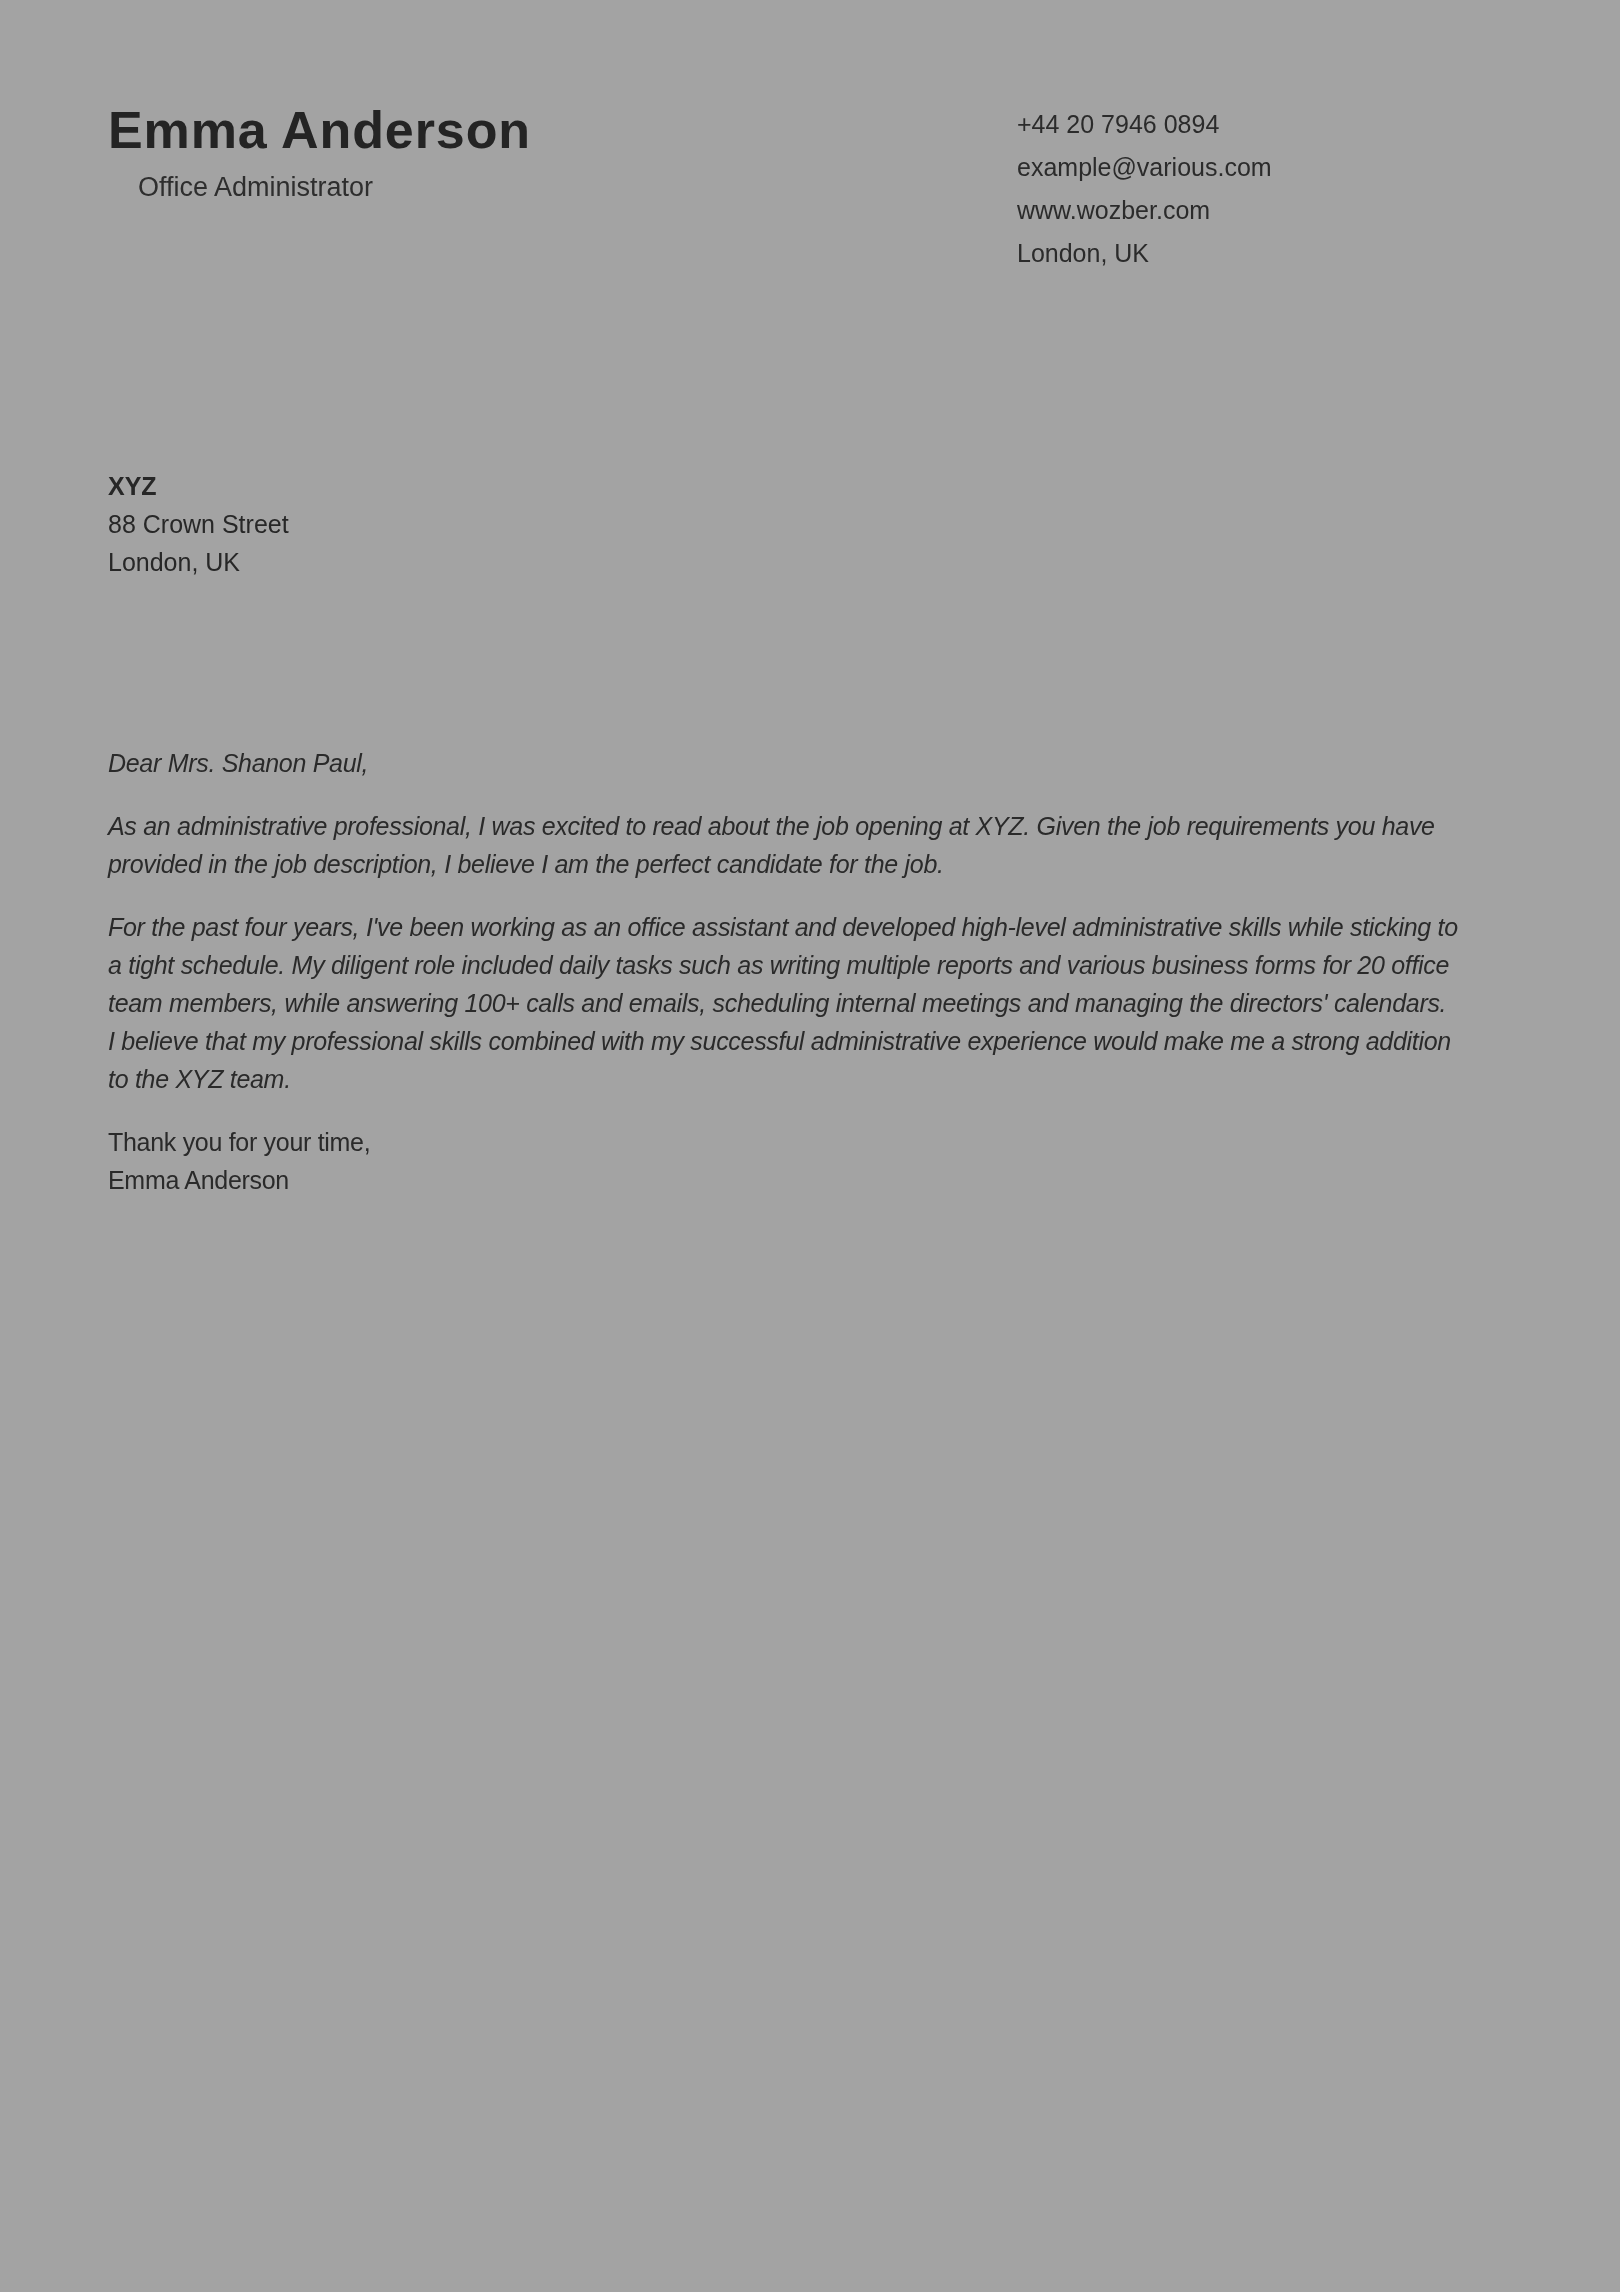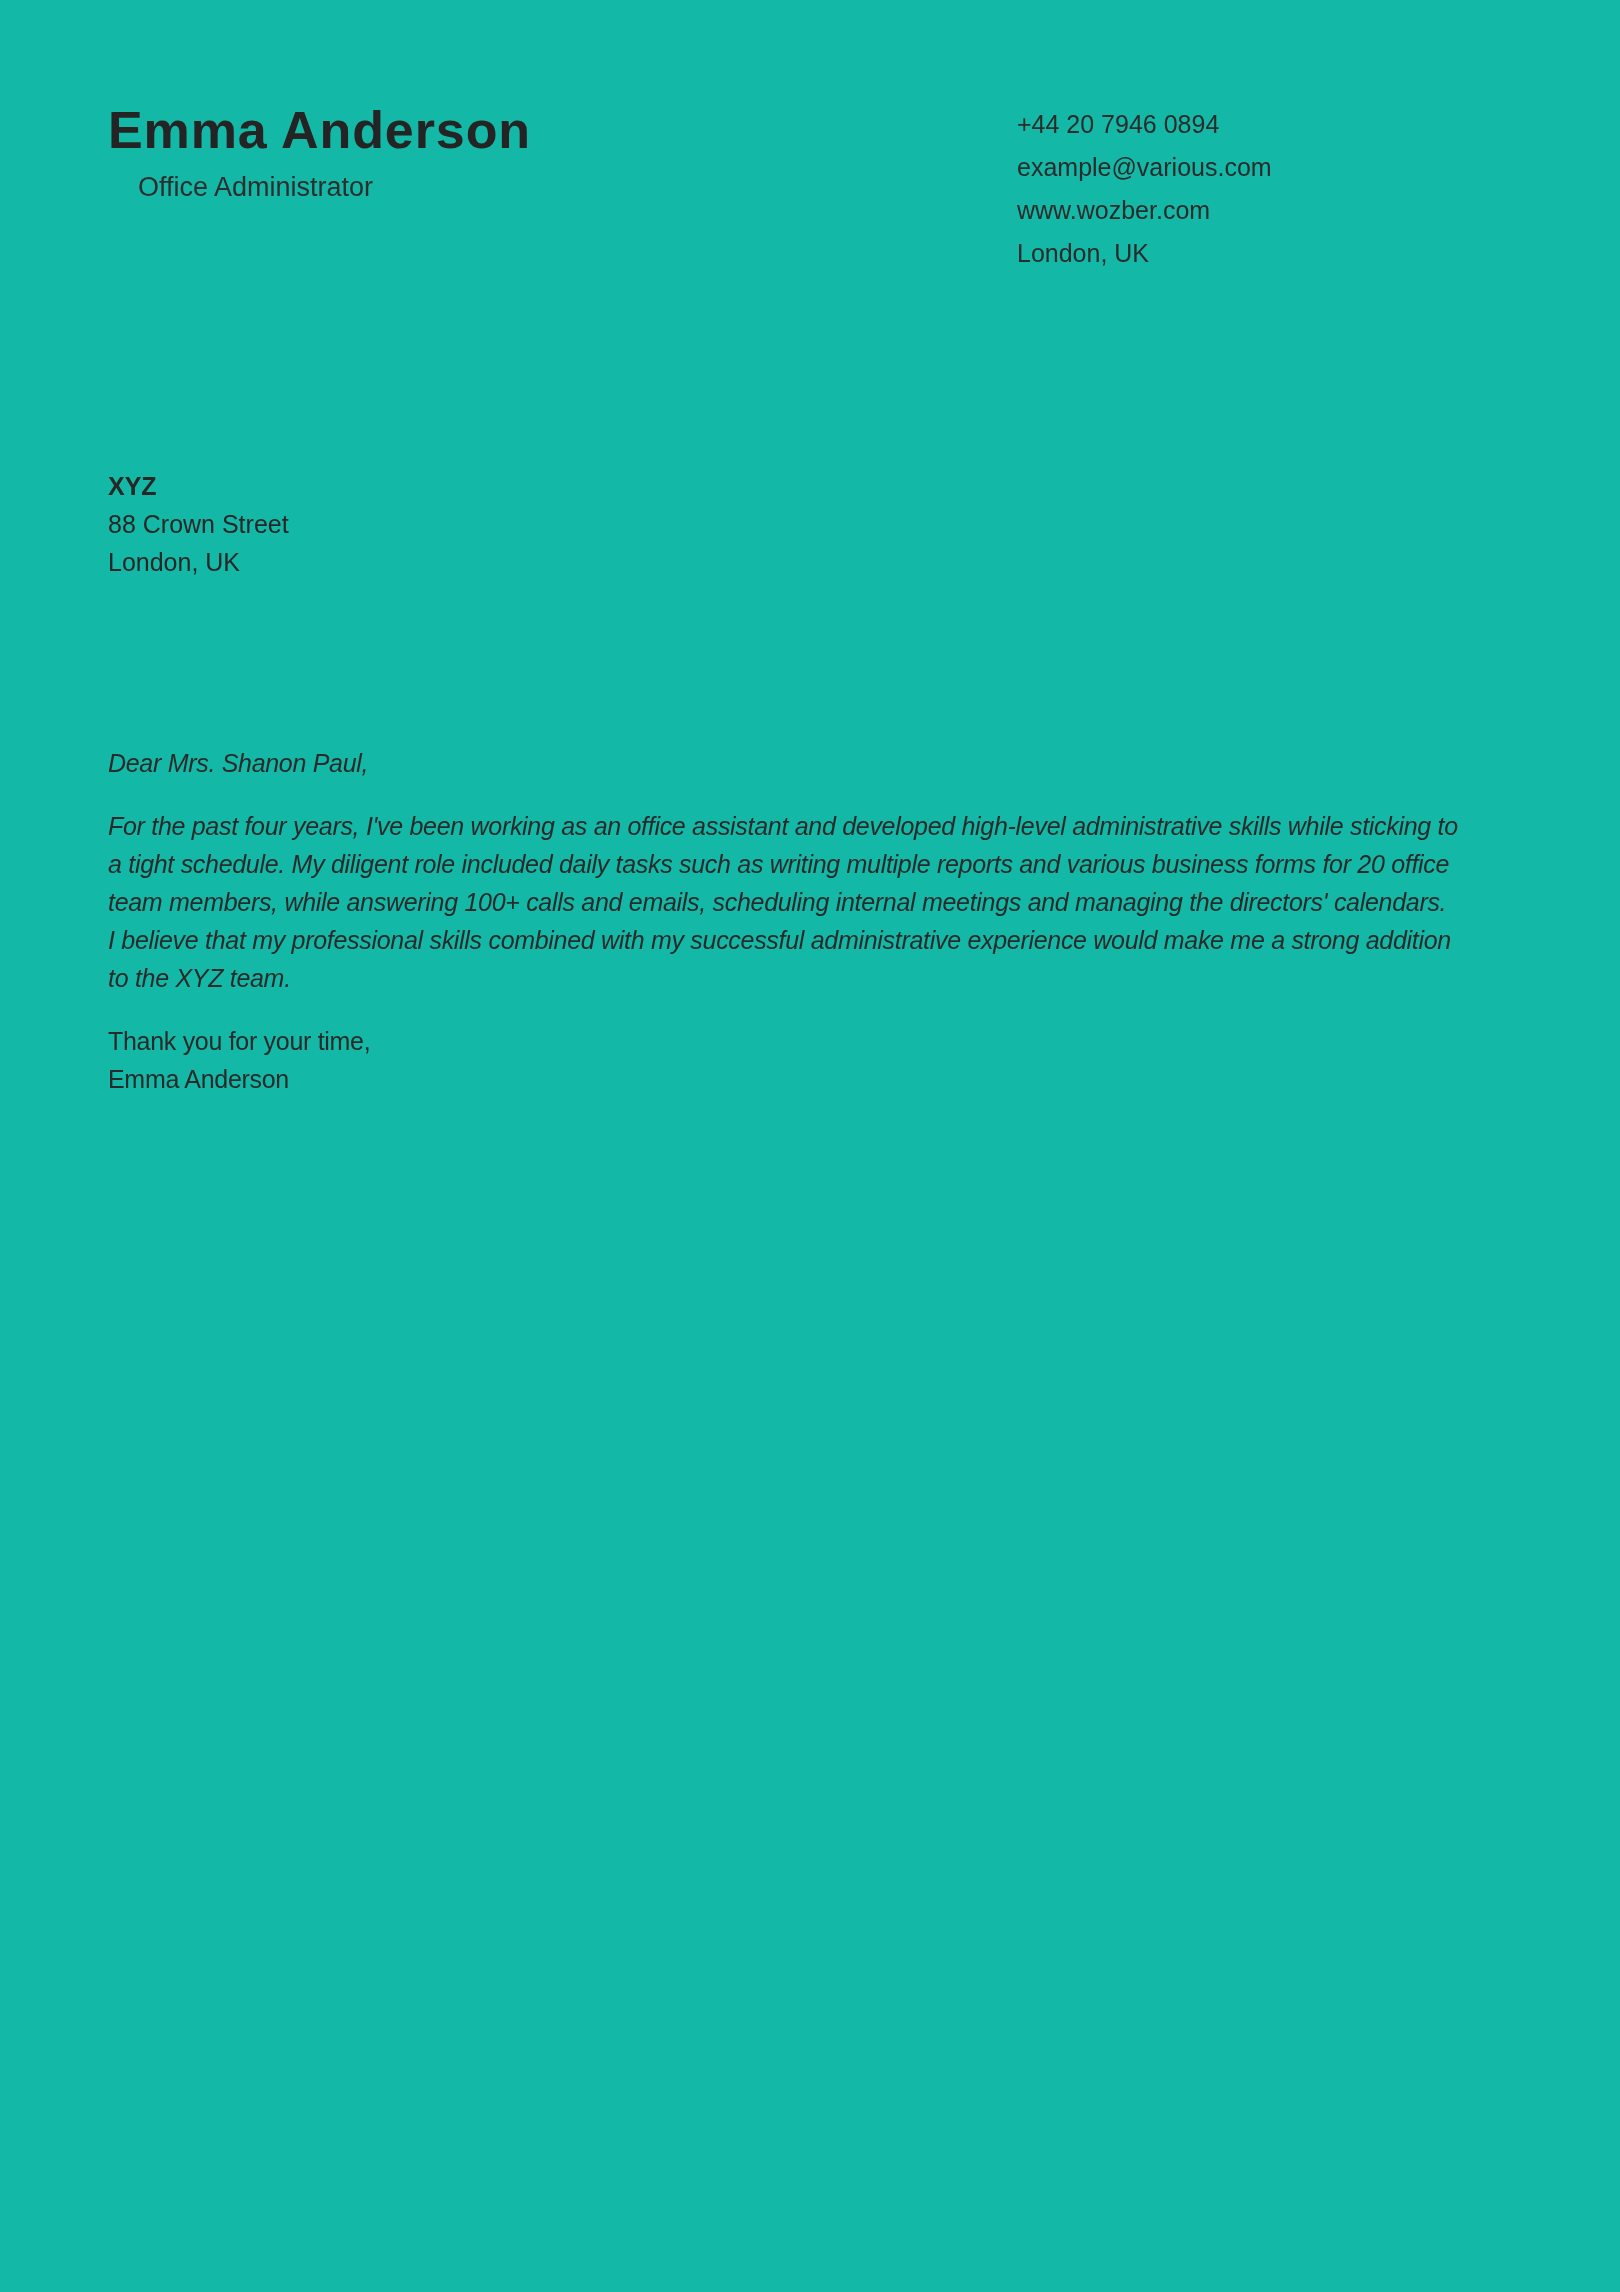--- a/index.html
+++ b/index.html
@@ -3,21 +3,21 @@
 <meta charset="utf-8">
 <style>
   * { margin: 0; padding: 0; box-sizing: border-box; }
   html, body { background: #ffffff; }
   body { font-family: "Liberation Sans", sans-serif; }
 
   .page {
     position: relative;
     width: 1620px;
     height: 2293px;
-    background: #14b8a6;
+    background: #a3a3a3;
     overflow: hidden;
   }
 
   .candidate-name {
     position: absolute;
     left: 108px;
     top: 99px;
     font-size: 52px;
     font-weight: 800;
     letter-spacing: 0.9px;
@@ -86,20 +86,21 @@
   </div>
 
   <div class="recipient">
     <div class="company">XYZ</div>
     <div>88 Crown Street</div>
     <div>London, UK</div>
   </div>
 
   <div class="letter-body">
     <p>Dear Mrs. Shanon Paul,</p>
+    <p>As an administrative professional, I was excited to read about the job opening at XYZ. Given the job requirements you have provided in the job description, I believe I am the perfect candidate for the job.</p>
     <p>For the past four years, I've been working as an office assistant and developed high-level administrative skills while sticking to a tight schedule. My diligent role included daily tasks such as writing multiple reports and various business forms for 20 office team members, while answering 100+ calls and emails, scheduling internal meetings and managing the directors' calendars. I believe that my professional skills combined with my successful administrative experience would make me a strong addition to the XYZ team.</p>
     <div class="closing">
       <div>Thank you for your time,</div>
       <div>Emma Anderson</div>
     </div>
   </div>
 
 </div>
 
 

